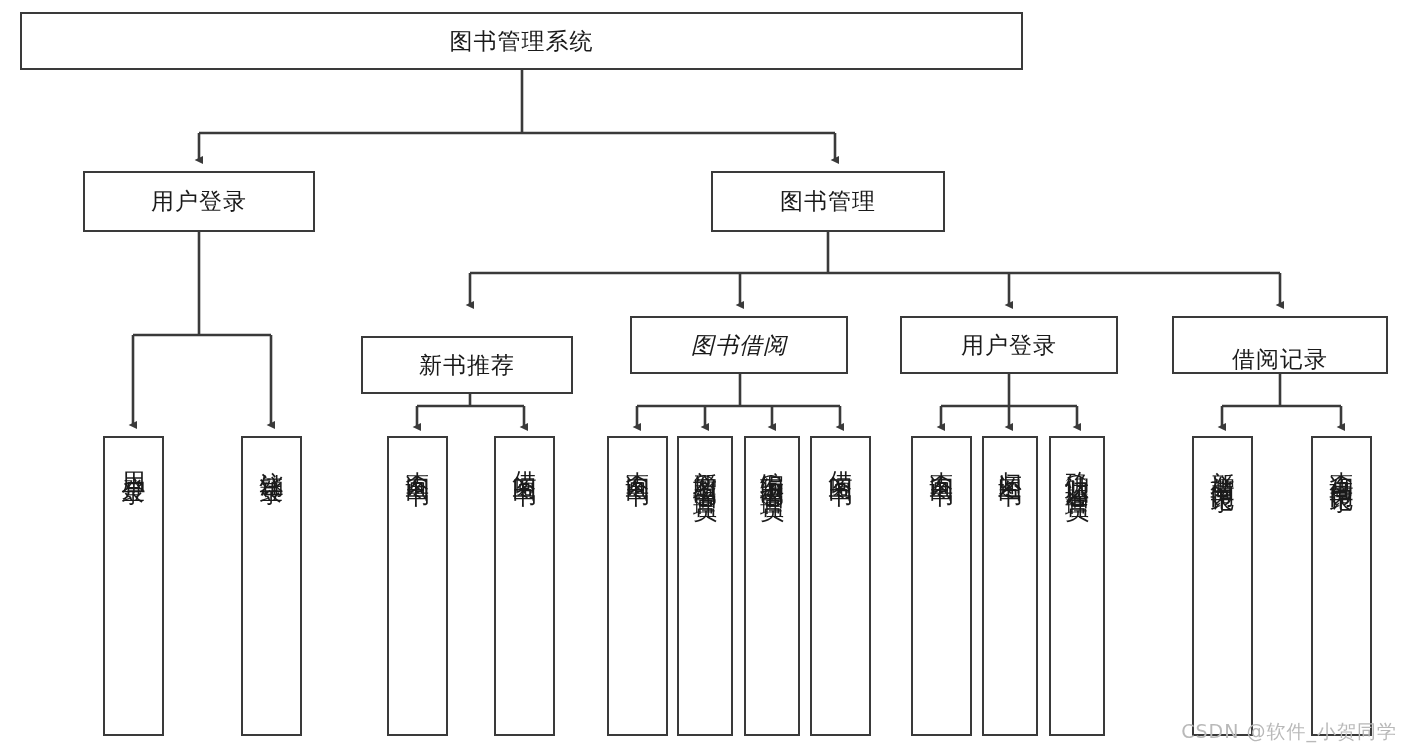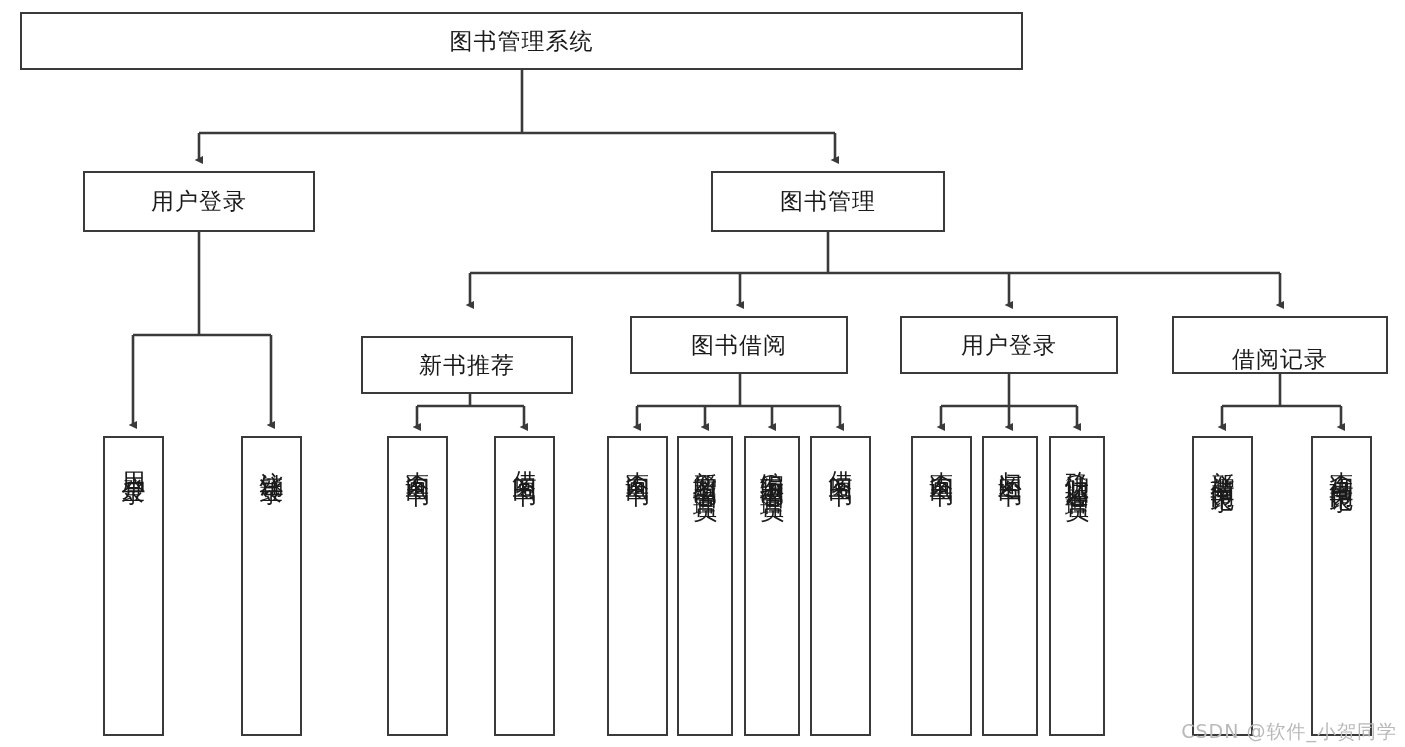--- a/index.html
+++ b/index.html
@@ -133,21 +133,21 @@
   <div class="node horizontal" style="left:83px; top:171px; width:232px; height:61px;">
     <span class="label">用户登录</span>
   </div>
   <div class="node horizontal" style="left:711px; top:171px; width:234px; height:61px;">
     <span class="label">图书管理</span>
   </div>
 
   <div class="node horizontal" style="left:361px; top:316px; width:212px; height:58px;margin-top:20px;">
     <span class="label">新书推荐</span>
   </div>
-  <div class="node horizontal" style="left:630px; top:316px; width:218px; height:58px;">
+  <div class="node horizontal" style="left:630px; top:316px; width:218px; height:58px;font-style:italic;">
     <span class="label">图书借阅</span>
   </div>
   <div class="node horizontal" style="left:900px; top:316px; width:218px; height:58px;">
     <span class="label">用户登录</span>
   </div>
   <div class="node horizontal" style="left:1172px; top:316px; width:216px; height:58px;align-items:flex-end;">
     <span class="label">借阅记录</span>
   </div>
 
   <div class="node vertical" style="left:103px; top:436px; width:61px; height:300px;">

